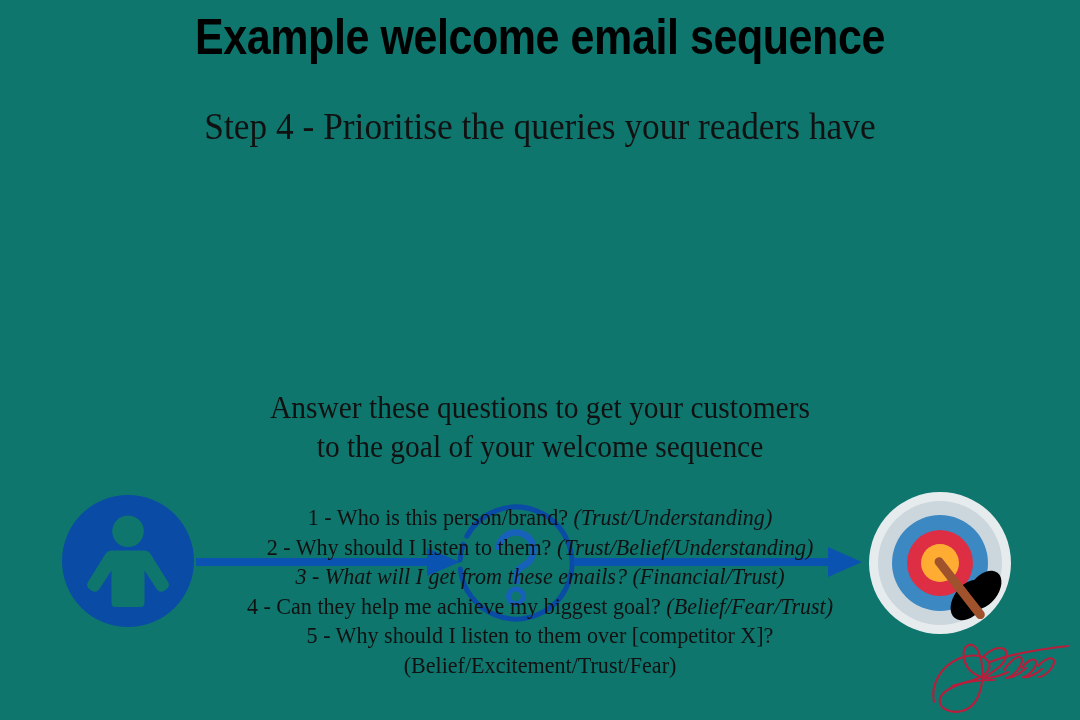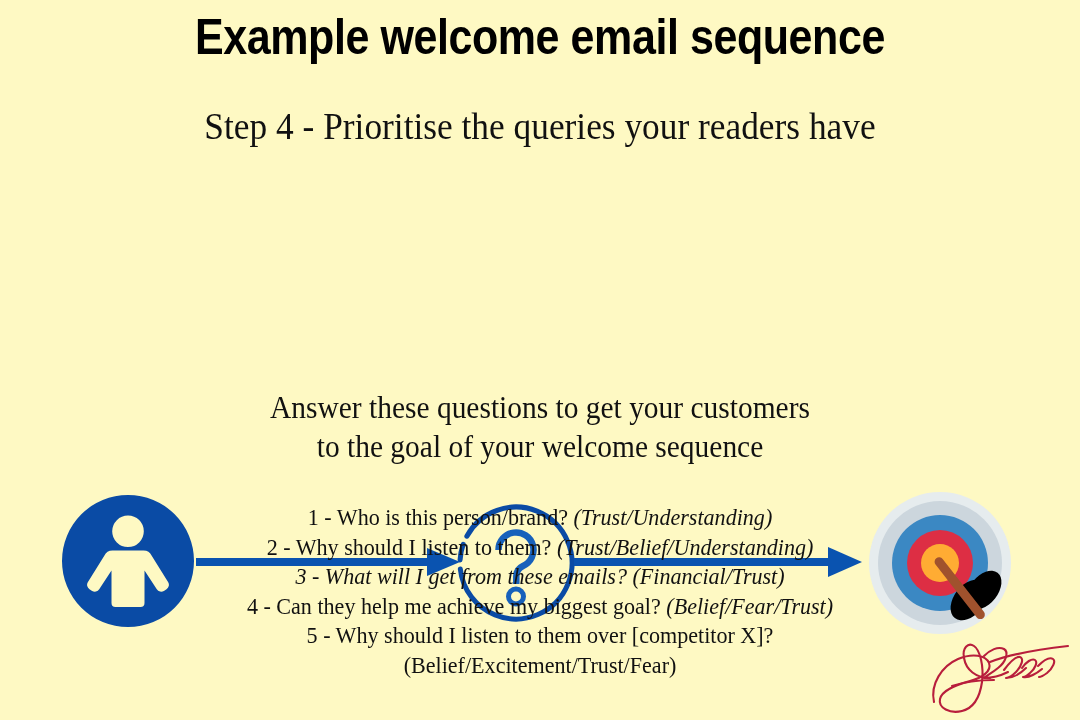--- a/index.html
+++ b/index.html
@@ -10,21 +10,21 @@
     width: 1080px;
     height: 720px;
     overflow: hidden;
     background: #b5e2ea;
     font-family: "Liberation Serif", serif;
     position: relative;
   }
   #slide {
     position: absolute;
     inset: 0;
-    background: #fef9c3;
+    background: #0f766e;
   }
 
   
   .title {
     position: absolute;
     top: 8px;
     left: 0;
     width: 1080px;
     text-align: center;
     font-family: "Liberation Sans", sans-serif;

